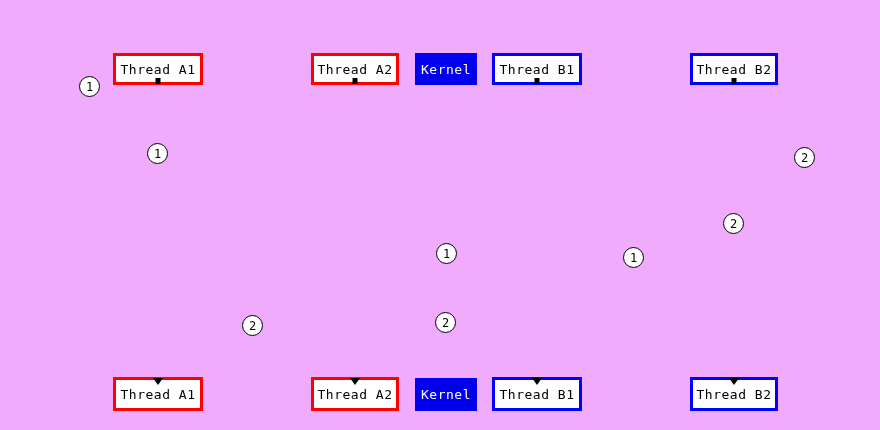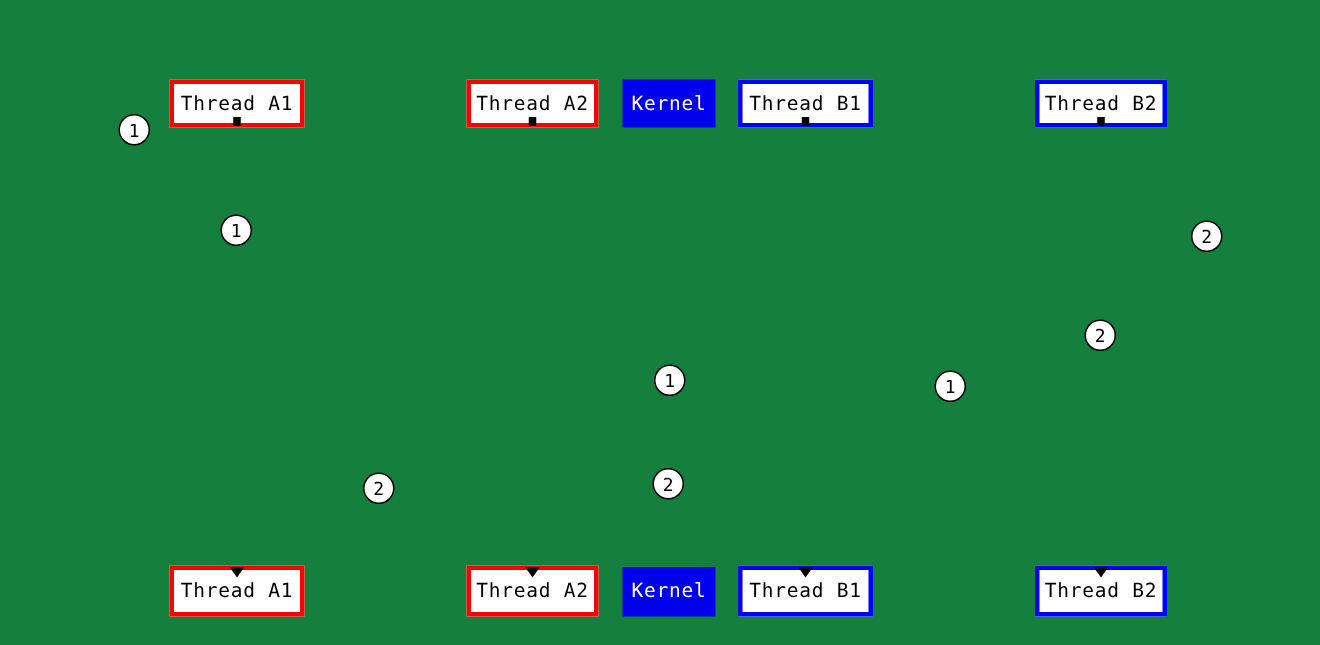--- a/index.html
+++ b/index.html
@@ -62,21 +62,21 @@
     width: 0;
     height: 0;
     border-left: 5px solid transparent;
     border-right: 5px solid transparent;
     border-top: 7px solid #000000;
   }
 </style>
 </head>
 <body>
 
-<div id="canvas" style="background: #15803d;">
+<div id="canvas" style="background: #f0abfc;">
     <div class="node" style="left: 113px; top: 53px; width: 90px; height: 32px; border-color: rgb(255, 0, 0); background: rgb(255, 255, 255); color: rgb(0, 0, 0);">
       <span>Thread A1</span>
       <div class="notch-bottom"></div>
     </div>
     <div class="node" style="left: 311px; top: 53px; width: 88px; height: 32px; border-color: rgb(255, 0, 0); background: rgb(255, 255, 255); color: rgb(0, 0, 0);">
       <span>Thread A2</span>
       <div class="notch-bottom"></div>
     </div>
     <div class="node kernel" style="left: 415px; top: 53px; width: 62px; height: 32px; border-color: rgb(0, 0, 238); background: rgb(0, 0, 238); color: rgb(255, 255, 255);">
       <span>Kernel</span>

